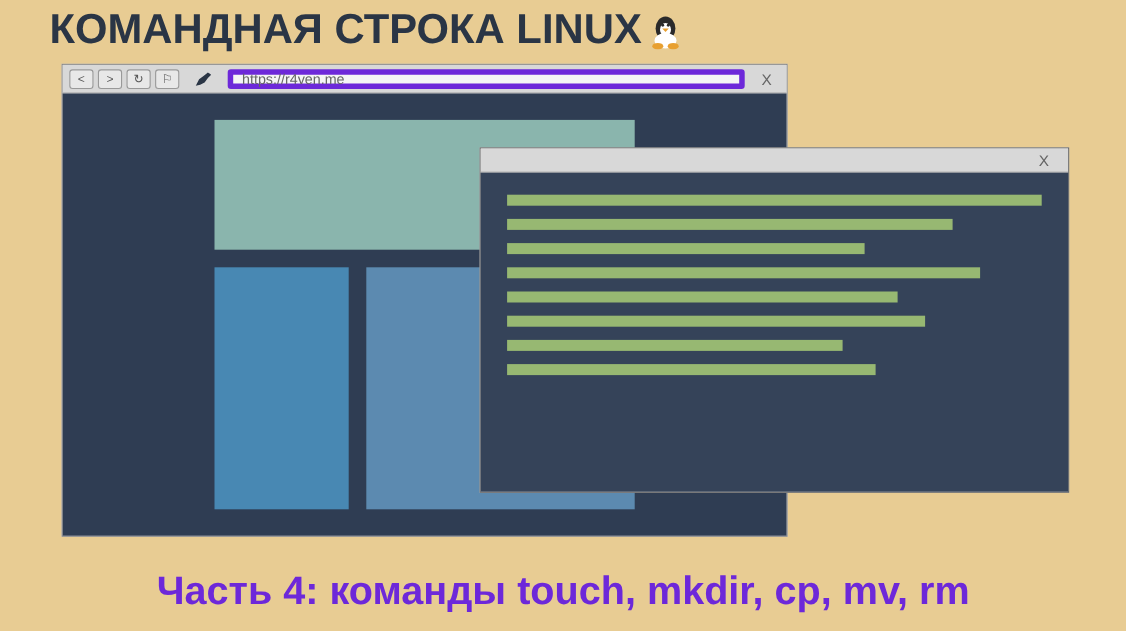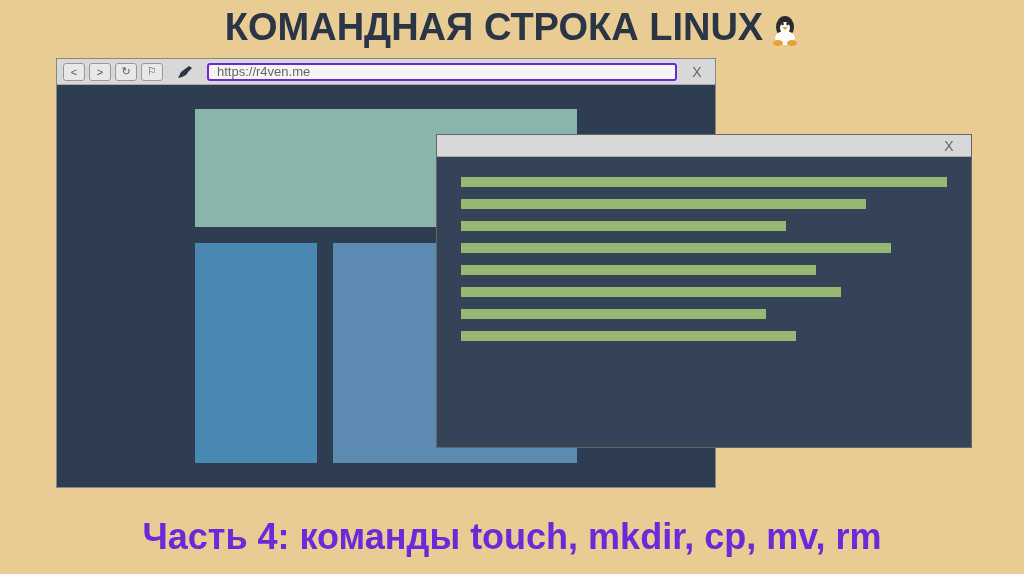--- a/index.html
+++ b/index.html
@@ -11,23 +11,23 @@
       position: relative;
       overflow: hidden;
     }
     .main-title {
       text-align: center;
       font-size: 38px;
       font-weight: bold;
       color: #2a3545;
       padding-top: 6px;
       display: flex;
-      justify-content: center;
       align-items: center;
       gap: 8px;
+      margin-left: 45px;
     }
     .tux-icon {
       width: 28px;
       height: 32px;
     }
     .browser-window {
       position: absolute;
       left: 56px;
       top: 58px;
       width: 660px;
@@ -58,21 +58,21 @@
     }
     .raven-logo {
       width: 20px;
       height: 20px;
       margin-left: 8px;
     }
     .url-bar {
       flex: 1;
       height: 18px;
       background: #f5f5f5;
-      border: 2px solid #6d28d9;
+      border: 5px solid #6d28d9;
       border-radius: 3px;
       margin: 0 8px;
       padding: 0 8px;
       font-size: 13px;
       color: #666;
       display: flex;
       align-items: center;
     }
     .close-btn {
       width: 16px;

